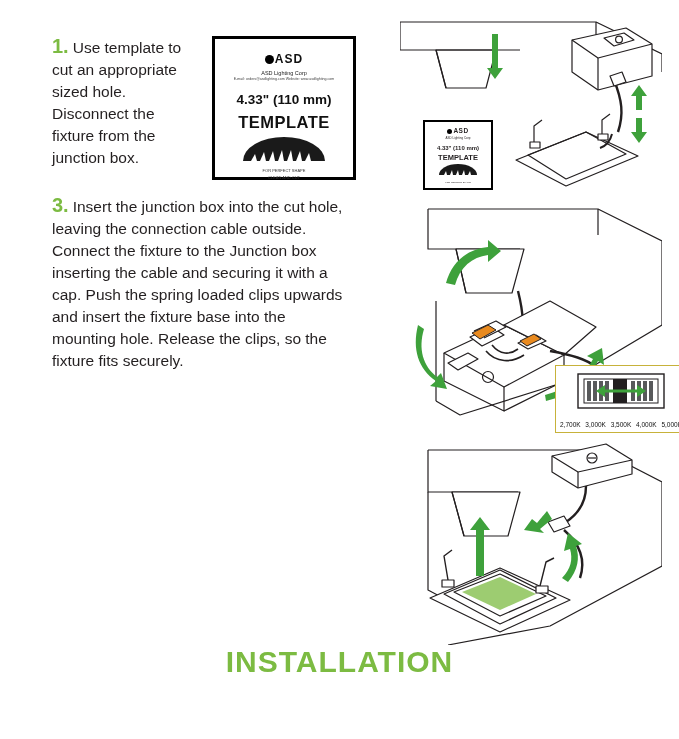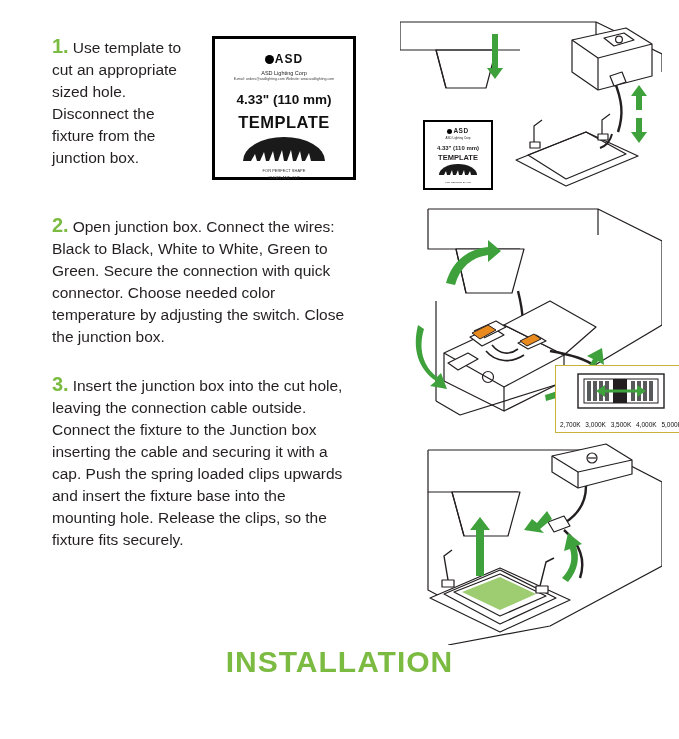--- a/index.html
+++ b/index.html
@@ -194,23 +194,20 @@
 <body>
 
 <div class="page">
 
   <div class="steps">
 
     <div class="step" id="step1">
       <span class="step-num">1.</span><span class="step-text">Use template to cut an appropriate sized hole. Disconnect the fixture from the junction box.</span>
     </div>
 
-    <div class="step" id="step2">
-      <span class="step-num">2.</span><span class="step-text">Open junction box. Connect the wires: Black to Black, White to White, Green to Green. Secure the connection with quick connector. Choose needed color temperature by adjusting the switch. Close the junction box.</span>
-    </div>
 
     <div class="step" id="step3">
       <span class="step-num">3.</span><span class="step-text">Insert the junction box into the cut hole, leaving the connection cable outside. Connect the fixture to the Junction box inserting the cable and securing it with a cap. Push the spring loaded clips upwards and insert the fixture base into the mounting hole. Release the clips, so the fixture fits securely.</span>
     </div>
 
   </div>
 
   <div class="template-card">
     <div class="tc-logo"><span class="dot"></span><span>ASD</span></div>
     <div class="tc-corp">ASD Lighting Corp</div>

